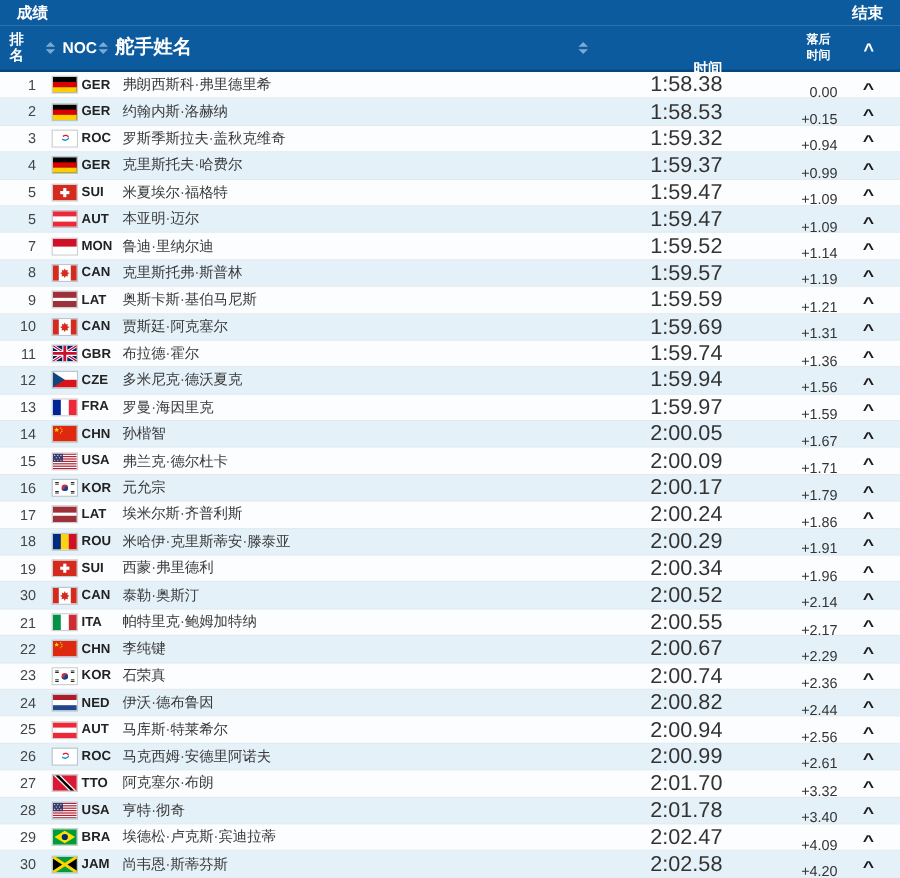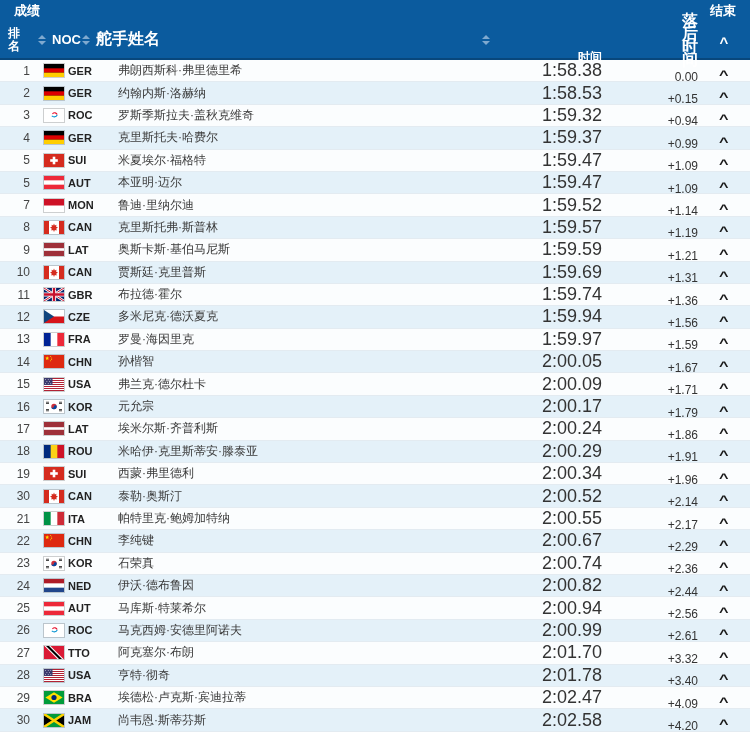--- a/index.html
+++ b/index.html
@@ -19,39 +19,39 @@
   .titlebar span{color:#fff;font-size:13px;font-weight:700;}
 
   
   .header-row{height:39px;background:var(--hdr);display:flex;align-items:center;color:#fff;border-bottom:2px solid var(--hdr-line);}
   .h-rank{width:30px;padding-left:8px;font-size:12px;font-weight:700;line-height:13px;word-break:break-all;}
   .h-noc{width:28px;margin-left:6px;font-size:13px;font-weight:700;}
   .h-pilot{margin-left:6px;font-size:16px;font-weight:700;flex:0 0 auto;}
   .h-spacer{flex:1;}
   .h-time{width:112px;text-align:right;font-size:12px;font-weight:700;margin-top:36px;}
   .h-behind{width:96px;display:flex;justify-content:flex-end;}
-  .h-behind b{display:block;width:26px;font-size:16px;font-weight:700;line-height:13px;word-break:break-all;text-align:right;}
+  .h-behind b{display:block;width:26px;font-size:10px;font-weight:700;line-height:13px;word-break:break-all;text-align:left;}
   .h-chev{width:52px;text-align:center;}
   .hchev{color:#fff;font-weight:700;font-size:15px;display:inline-block;transform:translateY(3px);cursor:pointer;}
 
   
   .sort{display:inline-flex;flex-direction:column;gap:2px;margin-left:8px;cursor:pointer;}
   .sort.s2{margin-left:2px;}
   .sort i{display:block;width:0;height:0;border-left:4px solid transparent;border-right:4px solid transparent;}
   .sort .up{border-bottom:4px solid var(--sortc);}
   .sort .dn{border-top:4px solid var(--sortc);}
 
   
   .row{height:22.4px;display:flex;align-items:center;background:var(--rowbg);border-bottom:1px solid #e3ebf1;cursor:pointer;}
   .row.alt{background:var(--alt);}
   .rank{width:30px;padding-left:8px;text-align:right;font-size:12px;color:#444;}
   .flag{margin-left:14px;width:20px;height:13px;display:flex;box-shadow:0 0 0 1px rgba(0,0,0,0.18);background:#fff;}
   .flag svg{display:block;}
   .noc{margin-left:4px;width:30px;font-size:11px;font-weight:700;color:#222;}
-  .pilot{margin-left:20px;flex:1;font-size:12px;color:var(--txt);white-space:nowrap;overflow:hidden;}
+  .pilot{margin-left:4px;flex:1;font-size:12px;color:var(--txt);white-space:nowrap;overflow:hidden;}
   .time{width:112px;text-align:right;font-size:18px;color:#333;}
   .behind{width:96px;text-align:right;font-size:12px;color:#333;margin-top:12px;}
   .chev-cell{width:52px;text-align:center;}
   .chev{font-size:13px;font-weight:700;color:#1a1a1a;display:inline-block;transform:translateY(3px) scaleX(1.25);}
 </style>
 </head>
 <body>
 
 <div class="app">
 
@@ -231,21 +231,21 @@
       <span class="rank">10</span>
       <span class="flag">
           <svg viewBox="0 0 20 13" width="20" height="13" xmlns="http://www.w3.org/2000/svg">
             <rect width="20" height="13" fill="#fff"></rect>
             <rect width="5" height="13" fill="#d52b1e"></rect>
             <rect x="15" width="5" height="13" fill="#d52b1e"></rect>
             <path d="M10 2.6l.8 1.8 1.7-.6-.4 2 1.9.7-1.7 1 .4 1.9-1.9-.5-.8 2-.8-2-1.9.5.4-1.9-1.7-1 1.9-.7-.4-2 1.7.6z" fill="#d52b1e"></path>
           </svg>
         </span>
       <span class="noc">CAN</span>
-      <span class="pilot">贾斯廷·克里普斯</span>
+      <span class="pilot">贾斯廷·阿克塞尔</span>
       <span class="time">1:59.69</span>
       <span class="behind">+1.31</span>
       <span class="chev-cell"><span class="chev">^</span></span>
     </div>
 
     <div class="row">
       <span class="rank">11</span>
       <span class="flag">
           <svg viewBox="0 0 20 13" width="20" height="13" xmlns="http://www.w3.org/2000/svg">
             <rect width="20" height="13" fill="#012169"></rect>

